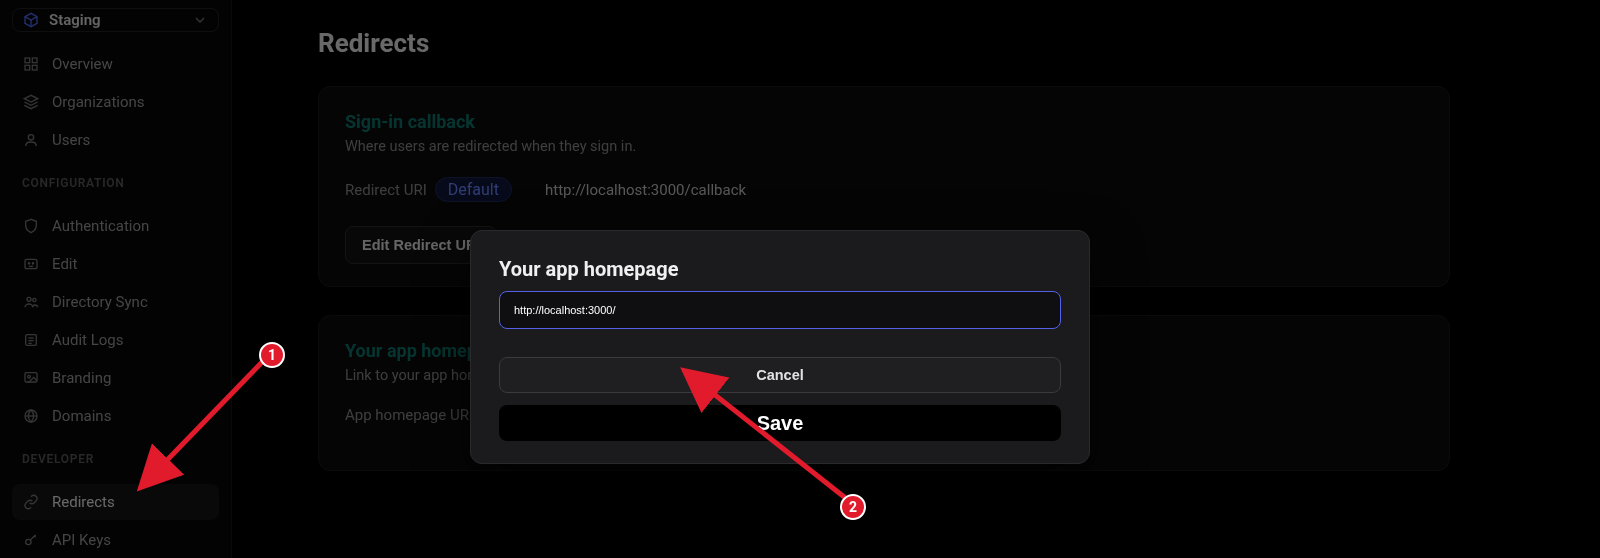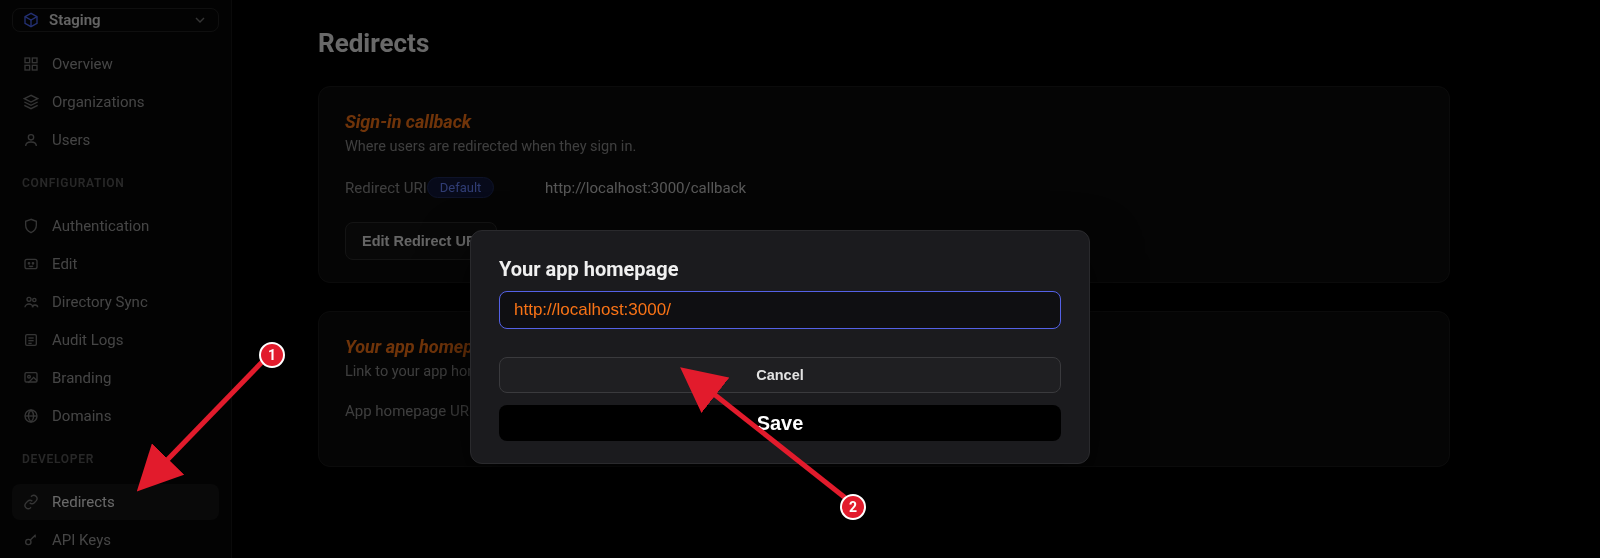--- a/index.html
+++ b/index.html
@@ -17,34 +17,34 @@
   .nav-item { display: flex; align-items: center; gap: 12px; height: 36px; padding: 0 10px; border-radius: 8px; color: #9a9a9a; font-size: 15px; cursor: pointer; }
   .nav-item .ico { width: 18px; height: 18px; display: inline-flex; align-items: center; justify-content: center; color: #777; }
   .nav-item.active { background: #151515; color: #e6e6e6; }
   .nav-heading { margin-top: 18px; margin-bottom: 4px; padding: 0 10px; font-size: 12px; letter-spacing: 0.06em; color: #5a5a5a; font-weight: 600; }
 
   
   .main { flex: 1; padding: 28px 80px 0 86px; position: relative; }
   .page-title { font-size: 26px; font-weight: 700; color: #e8e8e8; margin-bottom: 28px; }
 
   .card { background: #0c0c0c; border: 1px solid #1a1a1a; border-radius: 12px; padding: 24px 26px 22px 26px; margin-bottom: 28px; width: 1132px; }
-  .card h2 { font-size: 18px; font-weight: 700; color: #f97316; margin-bottom: 6px; font-style: italic; }
+  .card h2 { font-size: 18px; font-weight: 700; color: #0f766e; margin-bottom: 6px; }
   .card .desc { font-size: 14.5px; color: #8b8b8b; margin-bottom: 22px; }
   .row { display: flex; align-items: center; font-size: 15px; color: #8b8b8b; margin-bottom: 24px; }
-  .row .label { width: 200px; display: flex; align-items: center; gap: 0; }
+  .row .label { width: 200px; display: flex; align-items: center; gap: 8px; }
   .row .value { color: #c2c2c2; }
-  .badge { display: inline-block; padding: 2px 12px; border-radius: 14px; font-size: 13px; color: #6a85ff; background: #10183a; border: 1px solid #1f2b5c; }
+  .badge { display: inline-block; padding: 2px 12px; border-radius: 14px; font-size: 16px; color: #6a85ff; background: #10183a; border: 1px solid #1f2b5c; }
   .btn-secondary { display: inline-flex; align-items: center; height: 38px; padding: 0 16px; border: 1px solid #2e2e2e; border-radius: 8px; background: #121212; color: #e0e0e0; font-size: 14.5px; font-weight: 600; cursor: pointer; }
 
   
   .backdrop { position: absolute; inset: 0; background: rgba(0,0,0,0.55); }
   .modal { position: absolute; left: 470px; top: 230px; width: 620px; background: #1b1b1e; border: 1px solid #2a2a2d; border-radius: 12px; padding: 26px 28px 22px 28px; box-shadow: 0 20px 50px rgba(0,0,0,0.6); }
   .modal h2 { font-size: 20px; font-weight: 700; color: #f0f0f0; margin-bottom: 10px; }
   .modal .desc2 { font-size: 14.5px; color: #b9b9b9; margin-bottom: 22px; line-height: 1.45; }
-  .modal input[type=text] { width: 100%; height: 38px; padding: 0 14px; border-radius: 8px; border: 1.5px solid #5461e6; background: #0f0f12; color: #f97316; font-size: 17px; outline: none; }
+  .modal input[type=text] { width: 100%; height: 38px; padding: 0 14px; border-radius: 8px; border: 1.5px solid #5461e6; background: #0f0f12; color: #ffffff; font-size: 11px; outline: none; }
   .modal-actions { display: flex; justify-content: flex-end; gap: 12px; margin-top: 28px; flex-direction: column; }
   .btn-cancel { height: 36px; padding: 0 18px; border: 1px solid #3a3a3d; border-radius: 8px; background: #1f1f22; color: #e2e2e2; font-size: 14.5px; font-weight: 600; cursor: pointer; }
   .btn-primary { height: 36px; padding: 0 20px; border: none; border-radius: 8px; background: #000000; color: #fff; font-size: 20px; font-weight: 600; cursor: pointer; }
 
   
   .anno-marker { position: absolute; width: 26px; height: 26px; border-radius: 50%; background: #e21b2c; border: 2px solid #fff; color: #fff; font-size: 14px; font-weight: 700; display: flex; align-items: center; justify-content: center; z-index: 50; pointer-events: none; }
   .anno-svg { position: absolute; inset: 0; width: 100%; height: 100%; z-index: 49; pointer-events: none; }
 
   
   svg { display: block; }

